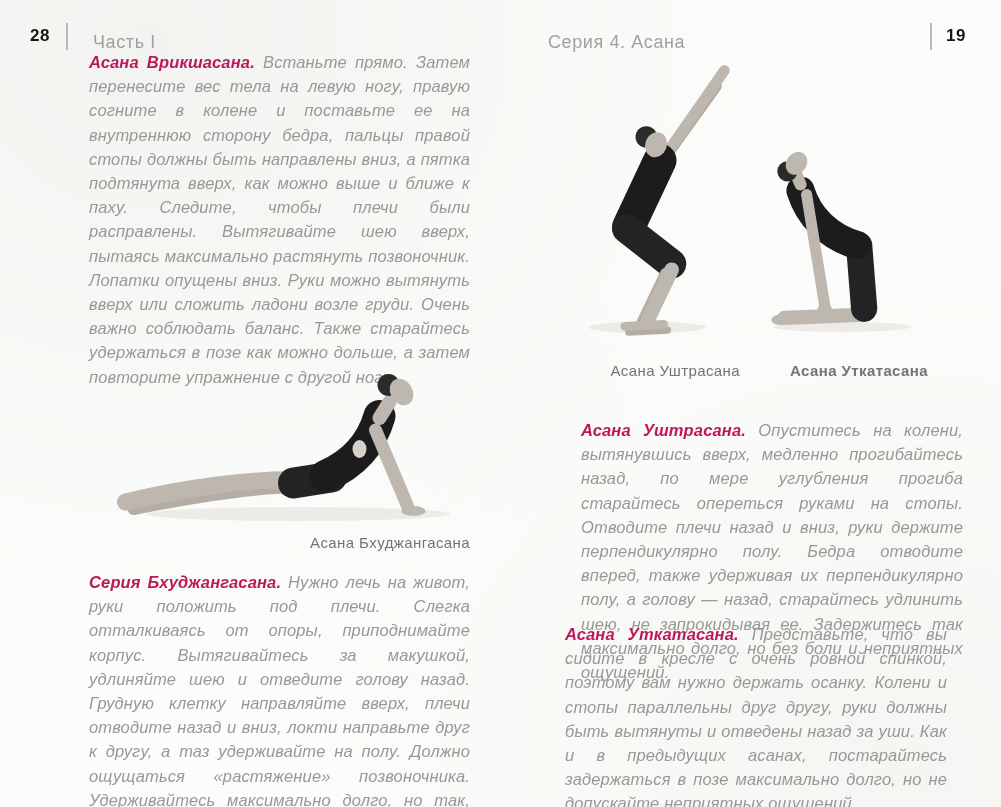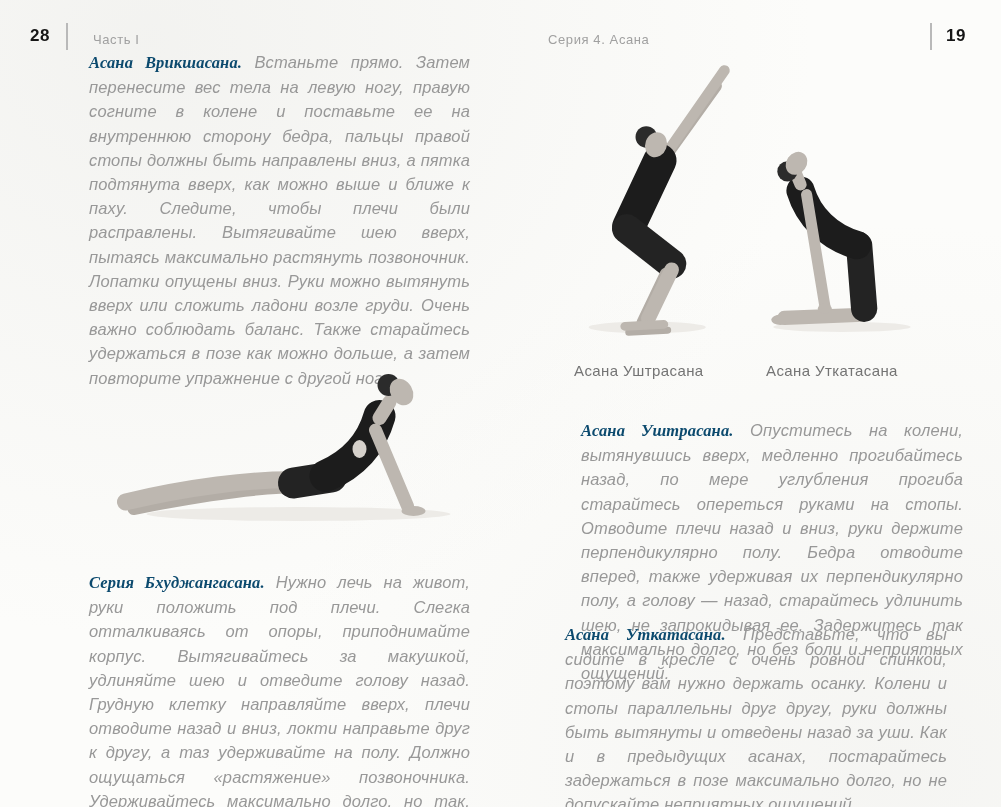--- a/index.html
+++ b/index.html
@@ -7,27 +7,27 @@
     width:1001px;height:807px;position:relative;overflow:hidden;
     background:
       radial-gradient(ellipse at 15% 5%, rgba(235,235,232,.55), transparent 55%),
       radial-gradient(ellipse at 90% 95%, rgba(238,238,235,.5), transparent 50%),
       #fcfcfa;
     font-family:"Liberation Sans", sans-serif;
   }
   .abs{position:absolute;}
   .pagenum{font-weight:700;font-size:17px;color:#161616;letter-spacing:.5px;}
   .vbar{width:2px;height:27px;background:#b9b9b9;}
-  .hdr{font-size:13px;color:#a0a0a0;letter-spacing:.6px;}
+  .hdr{font-size:18px;color:#a0a0a0;letter-spacing:.6px;}
   .body-text{
     font-style:italic;font-weight:300;font-size:16.5px;line-height:24.2px;
     color:#989898;text-align:justify;letter-spacing:.15px;
   }
-  .body-text .lead{font-weight:700;color:#0c4a6e;font-family:Liberation Serif, serif;}
-  .caption{font-size:15px;color:#747474;letter-spacing:.4px;text-align:left;}
+  .body-text .lead{font-weight:700;color:#be185d;}
+  .caption{font-size:15px;color:#747474;letter-spacing:.4px;text-align:right;}
   figure{margin:0;}
   svg{display:block;}
 </style>
 </head>
 <body>
 
 <div class="abs" style="left:0;top:0;width:500px;height:807px;">
 
   <div class="abs pagenum" style="left:30px;top:26px;">28</div>
 
@@ -50,20 +50,21 @@
       <path d="M 212 120 C 240 108 258 88 266 60" stroke="#1c1c1c" stroke-width="32" stroke-linecap="round" fill="none"></path>
       <ellipse cx="246" cy="93" rx="7" ry="9" fill="#d6d1cb"></ellipse>
       <path d="M 262 74 L 294 150" stroke="#bdb7b0" stroke-width="13" stroke-linecap="round" fill="none"></path>
       <ellipse cx="300" cy="155" rx="12" ry="5" fill="#bdb7b0"></ellipse>
       <path d="M 266 62 L 276 46" stroke="#bdb7b0" stroke-width="14" stroke-linecap="round"></path>
       <circle cx="275" cy="29" r="11" fill="#2b2b2b"></circle>
       <ellipse cx="288" cy="36" rx="11" ry="14" transform="rotate(-30 288 36)" fill="#bdb7b0"></ellipse>
     </svg>
   </figure>
 
+  <div class="abs caption" style="left:89px;top:534px;width:381px;">Асана Бхуджангасана</div>
 
   <p class="abs body-text" style="left:89px;top:570px;width:381px;margin:0;">
     <span class="lead">Серия Бхуджангасана.</span>
     <span>Нужно лечь на живот, руки положить под плечи. Слегка отталкиваясь от опоры, приподнимайте корпус. Вытягивайтесь за макушкой, удлиняйте шею и отведите голову назад. Грудную клетку направляйте вверх, плечи отводите назад и вниз, локти направьте друг к другу, а таз удерживайте на полу. Должно ощущаться «растяжение» позвоночника. Удерживайтесь максимально долго, но так, чтобы не было неприятных ощущений.</span>
   </p>
 </div>
 
 <div class="abs" style="left:500px;top:0;width:501px;height:576px;">
 
   <div class="abs hdr" style="left:48px;top:32px;">Серия 4. Асана</div>
@@ -98,21 +99,21 @@
       <path d="M 40 62 L 58 172" stroke="#bdb7b0" stroke-width="11" stroke-linecap="round"></path>
       <ellipse cx="58" cy="175" rx="7" ry="5" fill="#bdb7b0"></ellipse>
       <path d="M 34 52 L 29 40" stroke="#bdb7b0" stroke-width="12" stroke-linecap="round"></path>
       <circle cx="21" cy="39" r="10" fill="#2b2b2b"></circle>
       <ellipse cx="30" cy="31" rx="10" ry="12" transform="rotate(35 30 31)" fill="#bdb7b0"></ellipse>
     </svg>
   </figure>
 
   <div class="abs caption" style="left:74px;top:362px;width:166px;">Асана Уштрасана</div>
 
-  <div class="abs caption" style="left:266px;top:362px;width:162px;">Асана Уткатасана</div>
+  <div class="abs caption" style="left:266px;top:362px;width:162px;font-weight:bold;">Асана Уткатасана</div>
 
   <p class="abs body-text" style="left:65px;top:402px;width:382px;margin:16px;">
     <span class="lead">Асана Уштрасана.</span>
     <span>Опуститесь на колени, вытянувшись вверх, медленно прогибайтесь назад, по мере углубления прогиба старайтесь опереться руками на стопы. Отводите плечи назад и вниз, руки держите перпендикулярно полу. Бедра отводите вперед, также удерживая их перпендикулярно полу, а голову — назад, старайтесь удлинить шею, не запрокидывая ее. Задержитесь так максимально долго, но без боли и неприятных ощущений.</span>
   </p>
 
   <p class="abs body-text" style="left:65px;top:622px;width:382px;margin:0;">
     <span class="lead">Асана Уткатасана.</span>
     <span>Представьте, что вы сидите в кресле с очень ровной спинкой, поэтому вам нужно держать осанку. Колени и стопы параллельны друг другу, руки должны быть вытянуты и отведены назад за уши. Как и в предыдущих асанах, постарайтесь задержаться в позе максимально долго, но не допускайте неприятных ощущений.</span>
   </p>

